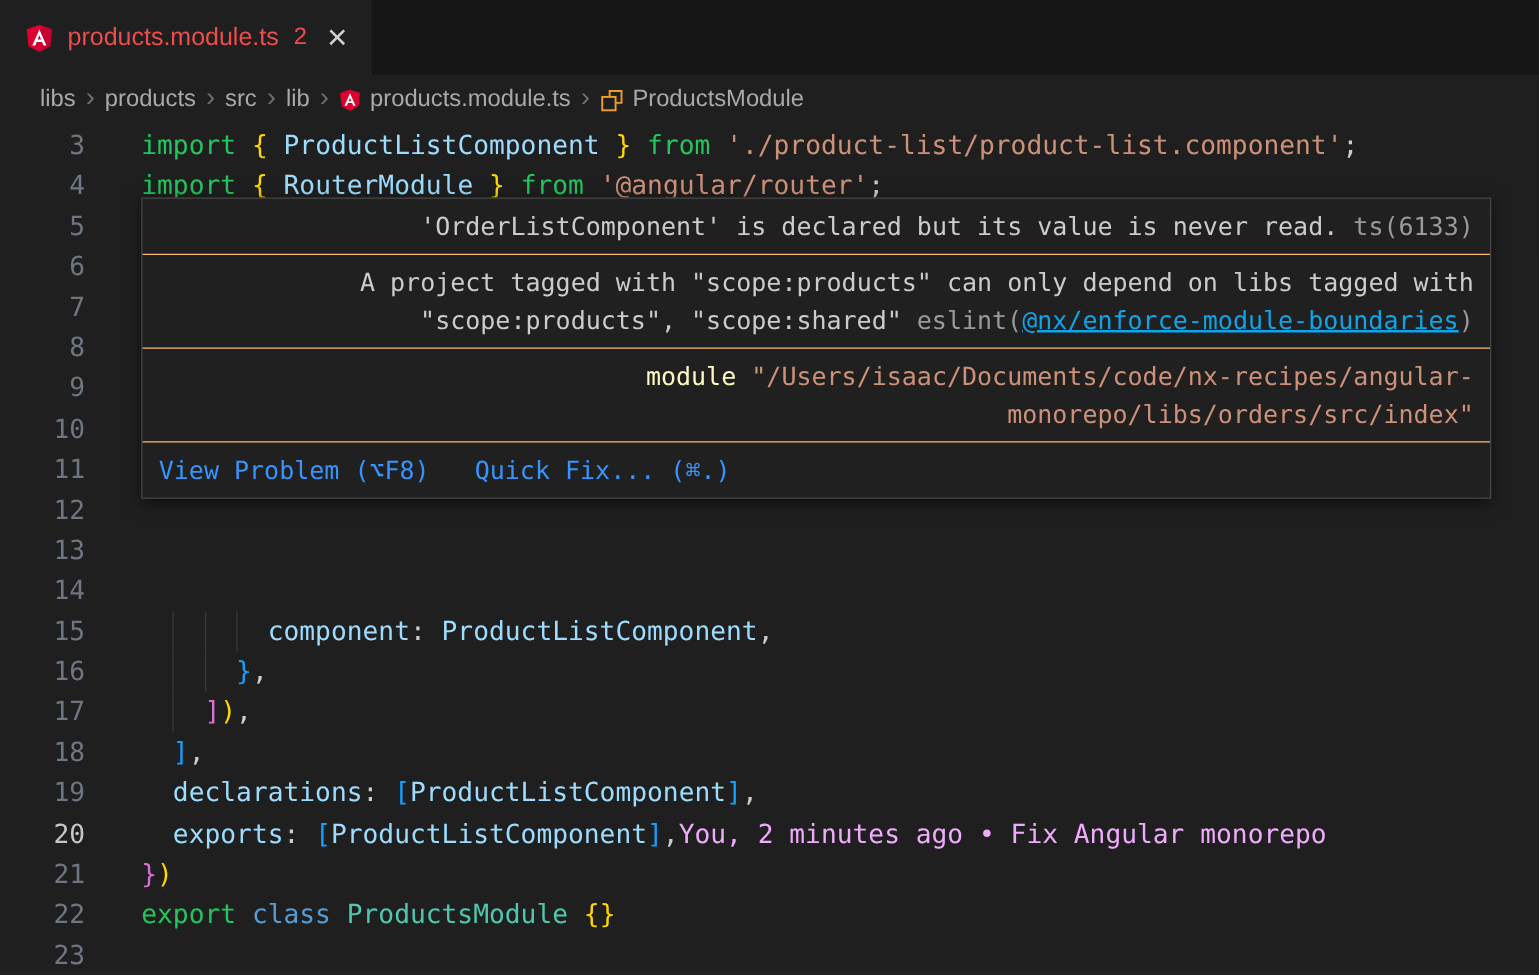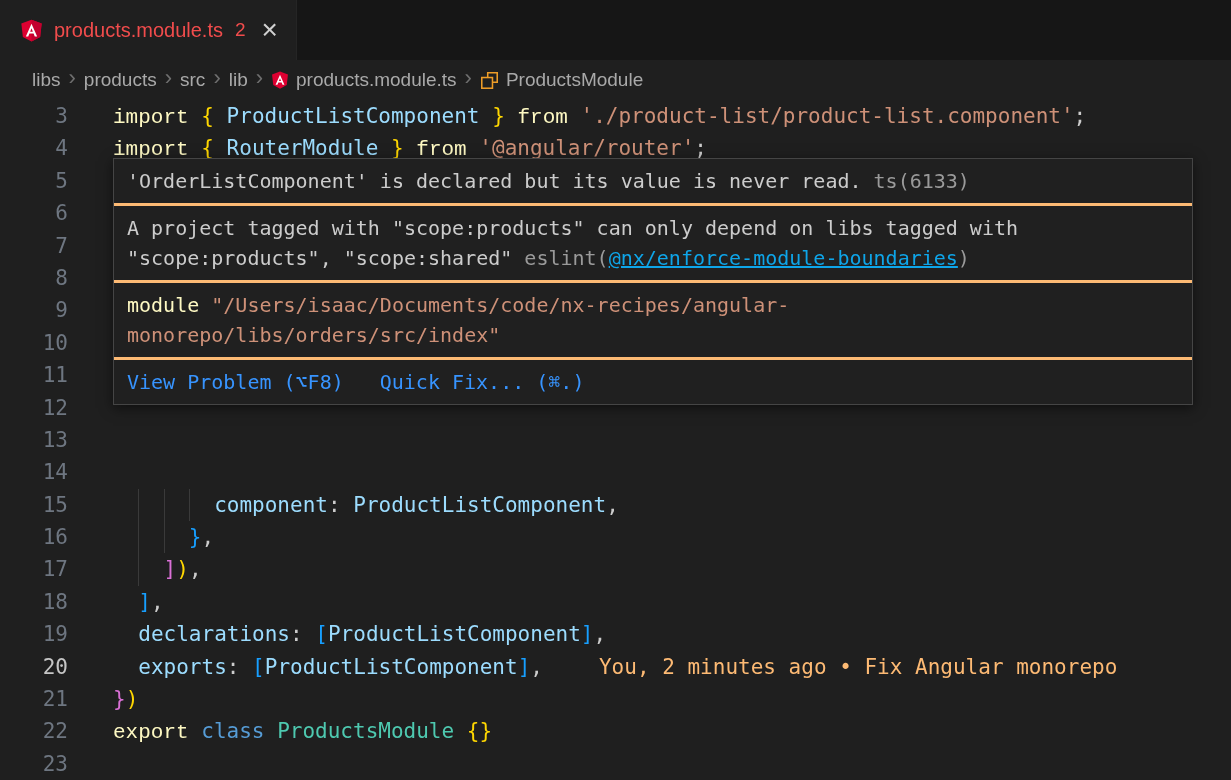--- a/index.html
+++ b/index.html
@@ -42,53 +42,53 @@
     position:absolute; top:100px; left:0; width:1231px; height:680px;
     font-family:"DejaVu Sans Mono", monospace;
     font-size:21px;
   }
   .line { display:flex; height:32.4px; line-height:32.4px; white-space:pre; }
   .gutter { width:68px; flex:none; text-align:right; color:#6e7681; user-select:none; }
   .gutter.active { color:#c6c6c6; }
   .content { margin-left:45px; position:relative; flex:1; white-space:pre; }
   .guide { position:absolute; top:0; bottom:0; width:1px; background:#3a3a3a; }
 
-  .tk-kw  { color:#fef9c3;font-family:Liberation Mono, monospace; }
+  .tk-kw  { color:#22c55e; }
   .tk-kw2 { color:#569cd6;text-align:right; }
   .tk-cls { color:#4ec9b0; }
   .tk-var { color:#9cdcfe; }
   .tk-str { color:#ce9178; }
   .tk-cmt { color:#6a9955; }
   .tk-fg  { color:#cccccc; }
   .tk-b1  { color:#ffd700; }
   .tk-b2  { color:#da70d6; }
   .tk-b3  { color:#179fff; }
   .tk-emoji { color:#e8b339; }
   .tk-hl  { background:rgba(56,108,168,0.45); border-radius:2px; }
 
   .squiggle {
     text-decoration-line:underline;
     text-decoration-style:wavy;
     text-decoration-color:#f14c4c;
     text-decoration-thickness:1.3px;
     text-underline-offset:5px;
   }
-  .blame { color:#fdba74; margin-left:56px; }
+  .blame { color:#f0abfc; }
 
   
   .hover-widget {
     position:absolute; left:113px; top:158px; width:1080px;
     background:#202020;
     border:1px solid #454545;
     box-shadow:0 3px 12px rgba(0,0,0,0.55);
     font-family:"DejaVu Sans Mono", monospace;
     font-size:20px; line-height:30px; color:#cccccc;
     z-index:5;
   }
-  .hover-sec { padding:7px 13px; border-bottom:3px solid #fdba74; }
+  .hover-sec { padding:7px 13px; border-bottom:1px solid #fdba74;text-align:right; }
   .hover-dim { color:#9a9a9a; }
   .hover-kw  { color:#fef9c3; }
   .hover-str { color:#ce9178; }
   .hover-link { color:#0ea5e9; text-decoration:underline; cursor:pointer; }
   .hover-actions { padding:7px 13px; display:flex; gap:36px;align-items:center; }
   .action-link { color:#3794ff; cursor:pointer; }
 </style>
 </head>
 <body>
 

